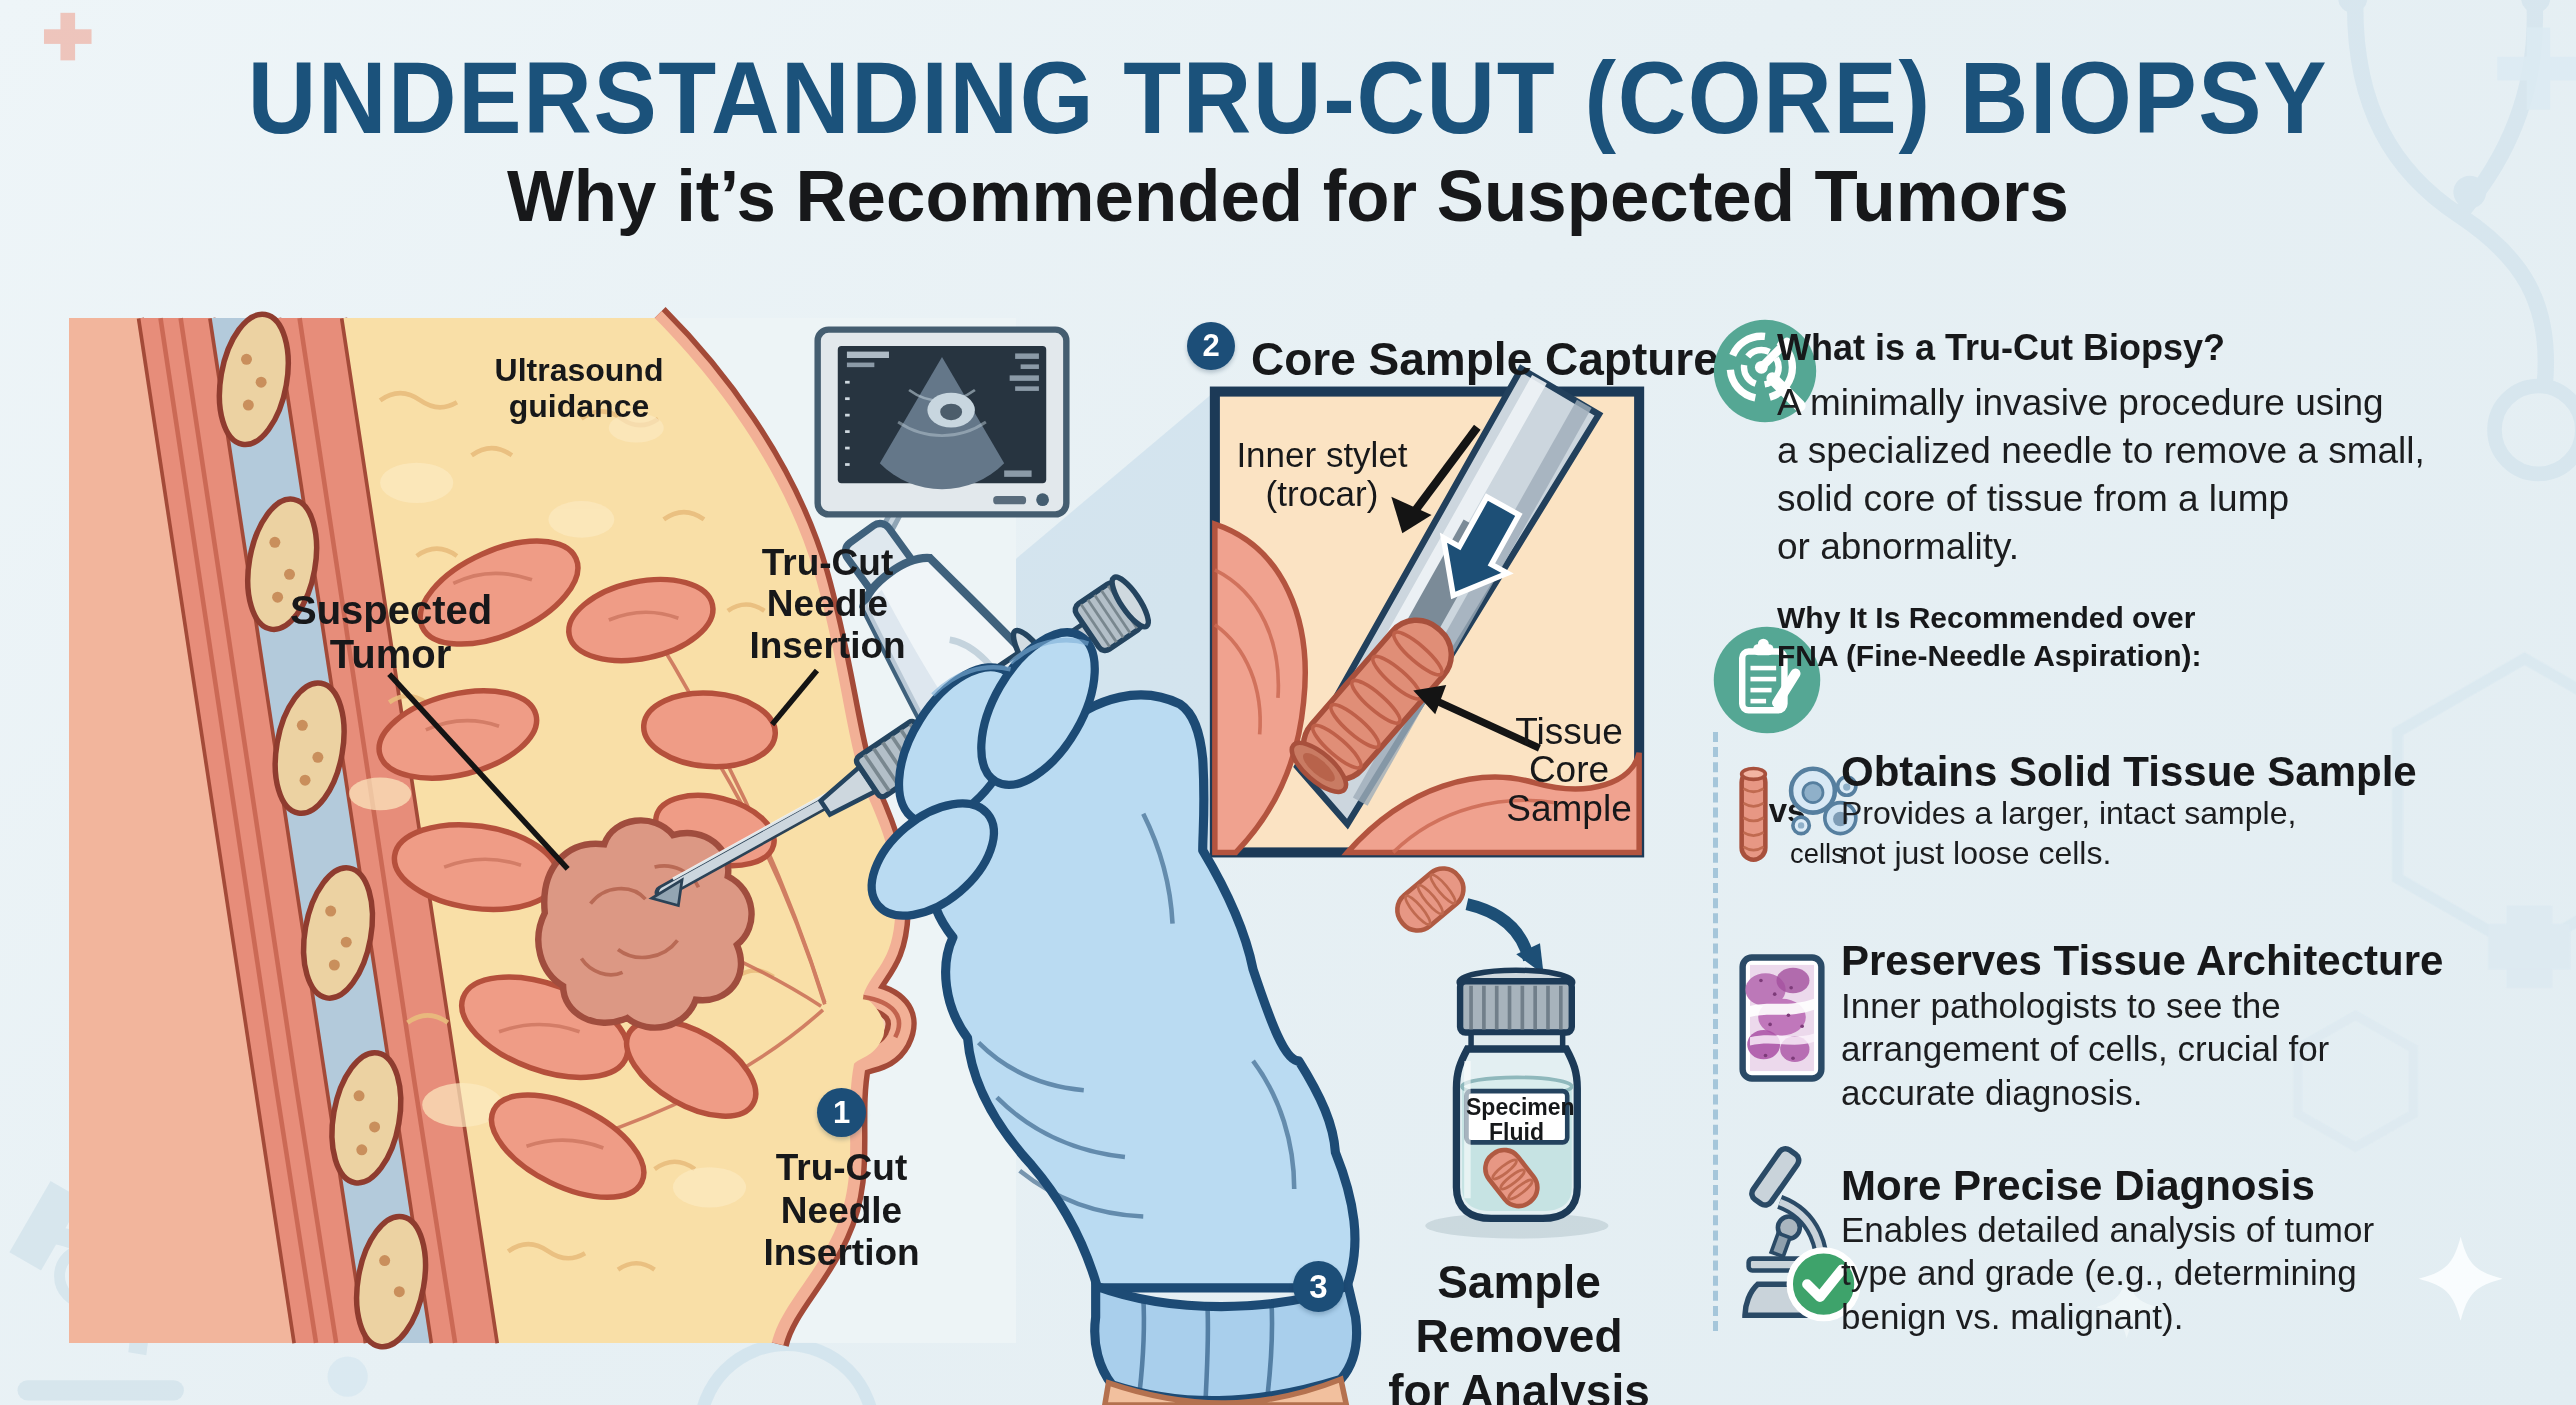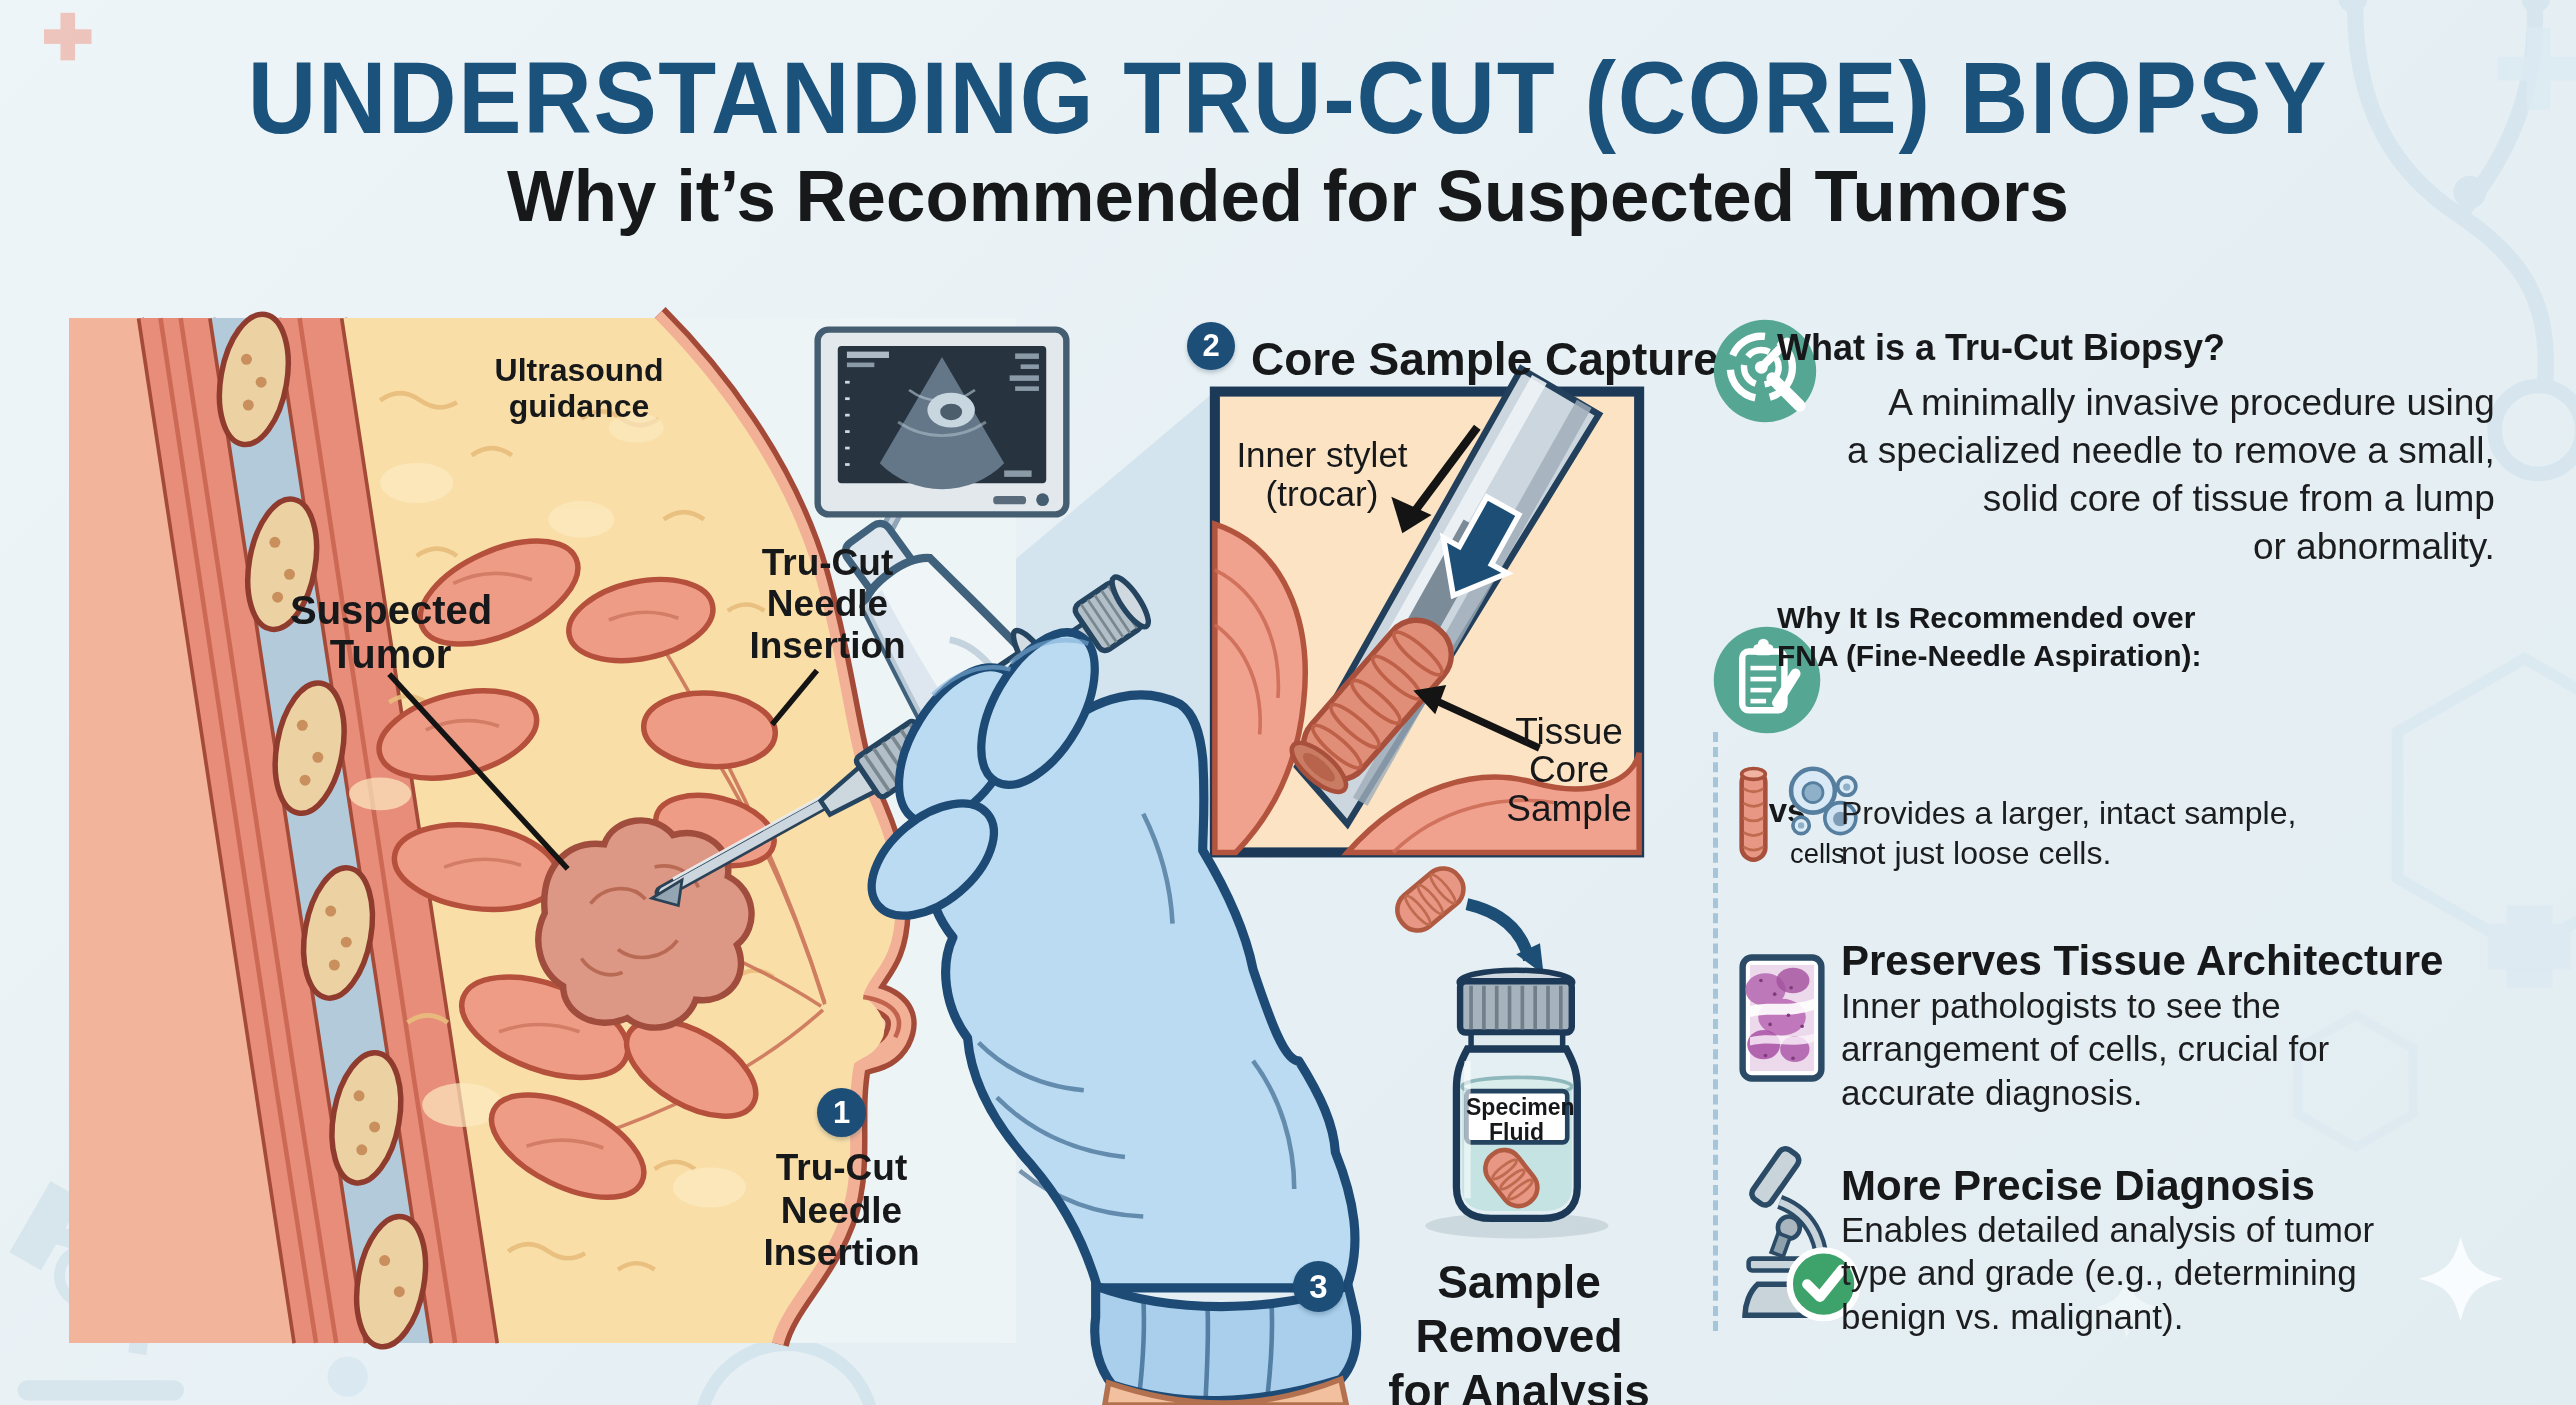--- a/index.html
+++ b/index.html
@@ -436,21 +436,21 @@
 
   <svg width="106" height="106" viewBox="0 0 116 116" style="left:1712px;top:318px;z-index:5;">
     <circle cx="58" cy="58" r="56" fill="#55a794"></circle>
     <circle cx="54" cy="54" r="34" stroke="#ffffff" stroke-width="8" fill="none" stroke-dasharray="44 16"></circle>
     <circle cx="54" cy="54" r="19" stroke="#ffffff" stroke-width="7" fill="none" stroke-dasharray="26 10"></circle>
     <circle cx="54" cy="54" r="7" fill="#ffffff"></circle>
     <line x1="66" y1="66" x2="96" y2="96" stroke="#ffffff" stroke-width="13" stroke-linecap="round"></line>
     <line x1="54" y1="54" x2="82" y2="26" stroke="#ffffff" stroke-width="9" stroke-linecap="round"></line>
   </svg>
   <div class="lbl b" style="left:1777px;top:327px;font-size:36px;white-space:nowrap;z-index:5;">What is a Tru-Cut Biopsy?</div>
-  <div class="lbl pre" style="left:1847px;top:379px;font-size:37px;line-height:1.3;color:#1c1d1f;z-index:5;text-align:right;">A minimally invasive procedure using
+  <div class="lbl pre" style="left:1777px;top:379px;font-size:37px;line-height:1.3;color:#1c1d1f;z-index:5;">A minimally invasive procedure using
 a specialized needle to remove a small,
 solid core of tissue from a lump
 or abnormality.</div>
 
   <svg width="112" height="112" viewBox="0 0 122 122" style="left:1711px;top:624px;z-index:5;">
     <circle cx="61" cy="61" r="58" fill="#55a794"></circle>
     <rect x="34" y="30" width="46" height="64" rx="7" stroke="#ffffff" stroke-width="7" fill="none"></rect>
     <rect x="46" y="22" width="22" height="12" rx="5" fill="#ffffff"></rect>
     <circle cx="57" cy="22" r="6" fill="#ffffff"></circle>
     <g stroke="#ffffff" stroke-width="5">
@@ -483,20 +483,21 @@
     <circle cx="26" cy="26" r="24" fill="#d9e9f5" stroke="#567f9f" stroke-width="5"></circle>
     <circle cx="26" cy="28" r="11" fill="#8fb0c9" stroke="#567f9f" stroke-width="3"></circle>
     <circle cx="56" cy="56" r="17" fill="#cfe3f2" stroke="#567f9f" stroke-width="4"></circle>
     <circle cx="56" cy="57" r="8" fill="#7e9cb5"></circle>
     <circle cx="63" cy="21" r="10" fill="#dcebf6" stroke="#567f9f" stroke-width="4"></circle>
     <circle cx="63" cy="22" r="4" fill="#8fb0c9"></circle>
     <circle cx="13" cy="64" r="9" fill="#dcebf6" stroke="#567f9f" stroke-width="4"></circle>
     <circle cx="13" cy="64" r="3.5" fill="#8fb0c9"></circle>
   </svg>
   <div class="lbl" style="left:1778px;top:838px;width:79px;text-align:center;font-size:27.4px;z-index:5;">cells</div>
+  <div class="lbl b" style="left:1841px;top:748px;font-size:42px;white-space:nowrap;z-index:5;">Obtains Solid Tissue Sample</div>
   <div class="lbl pre" style="left:1841px;top:794px;font-size:32px;line-height:1.24;color:#1c1d1f;z-index:5;">Provides a larger, intact sample,
 not just loose cells.</div>
 
   <svg width="88" height="130" viewBox="0 0 96 142" style="left:1738px;top:953px;z-index:5;">
     <rect x="5" y="5" width="86" height="132" rx="10" fill="#ffffff" stroke="#2a4a66" stroke-width="7"></rect>
     <rect x="13" y="13" width="70" height="116" fill="#ecd9ec"></rect>
     <ellipse cx="30" cy="40" rx="22" ry="18" fill="#b76db3" opacity="0.9"></ellipse>
     <ellipse cx="60" cy="30" rx="18" ry="14" fill="#a34f9e" opacity="0.8"></ellipse>
     <ellipse cx="48" cy="70" rx="26" ry="20" fill="#c077bb"></ellipse>
     <ellipse cx="28" cy="100" rx="18" ry="16" fill="#a94fa4" opacity="0.85"></ellipse>

